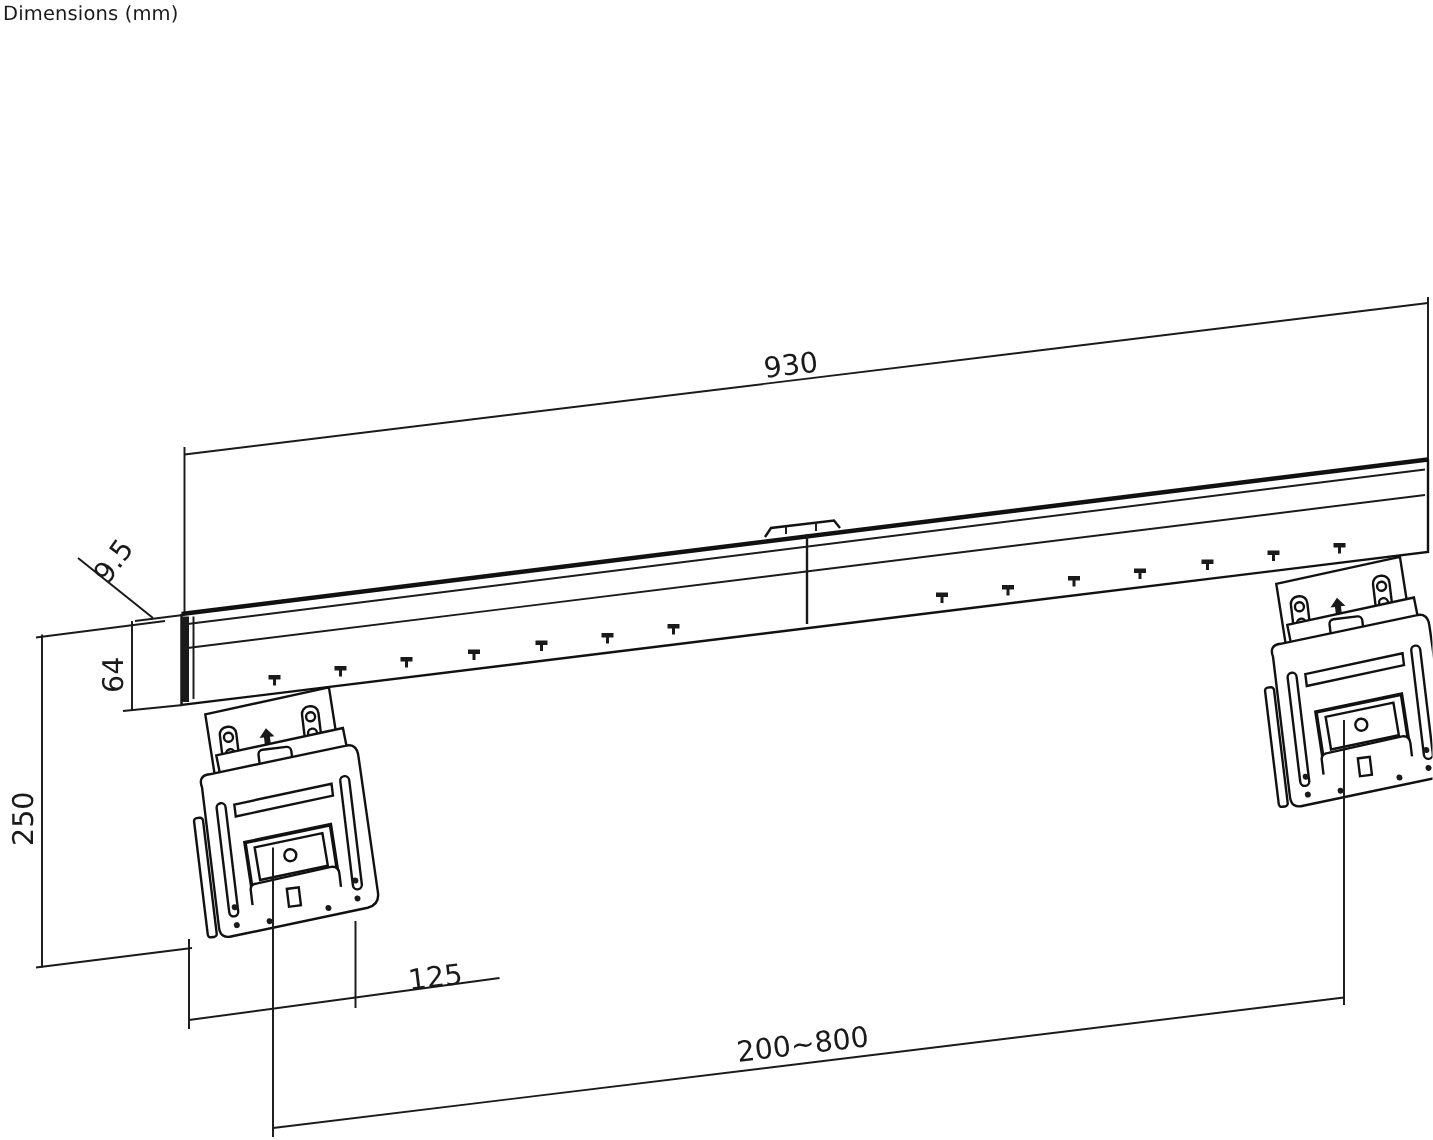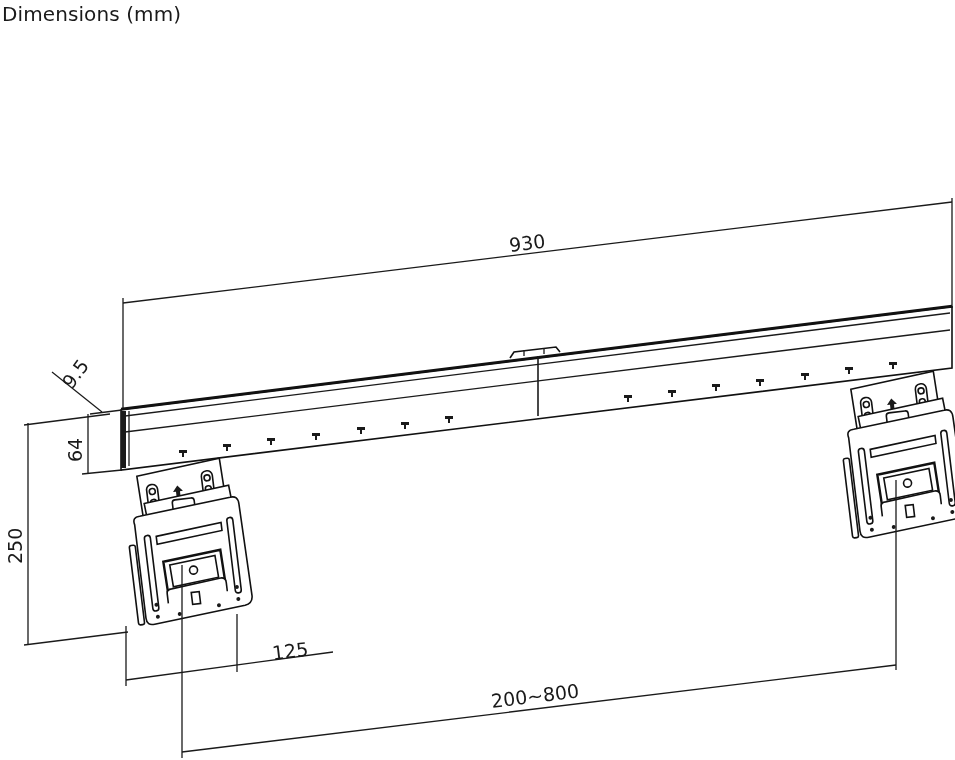--- a/index.html
+++ b/index.html
@@ -1,18 +1,18 @@
 <!DOCTYPE html>
 <html><head>
 <meta charset="utf-8">
 <style>
   html, body { margin: 0; padding: 0; background: #ffffff; }
   body { width: 955px; height: 760px; position: relative; overflow: hidden;
          font-family: "DejaVu Sans", "Liberation Sans", sans-serif; color: #1a1a1a; }
-  .title { position: absolute; left: 2px; top: 2px; font-size: 20px; letter-spacing: 0.1px; }
+  .title { position: absolute; left: 2px; top: 2px; font-size: 13px; letter-spacing: 0.1px; }
   svg { position: absolute; left: 0; top: 0; }
   .dim-text { font-family: "DejaVu Sans", "Liberation Sans", sans-serif; font-size: 19px; fill: #1a1a1a; }
   .ln { stroke: #1a1a1a; fill: none; stroke-width: 1.3; }
   .thick { stroke: #111; fill: none; stroke-width: 2.4; }
   .part { stroke: #111; fill: #ffffff; stroke-width: 1.6; }
   .dark { fill: #1a1a1a; }
 </style>
 </head>
 <body>
 

